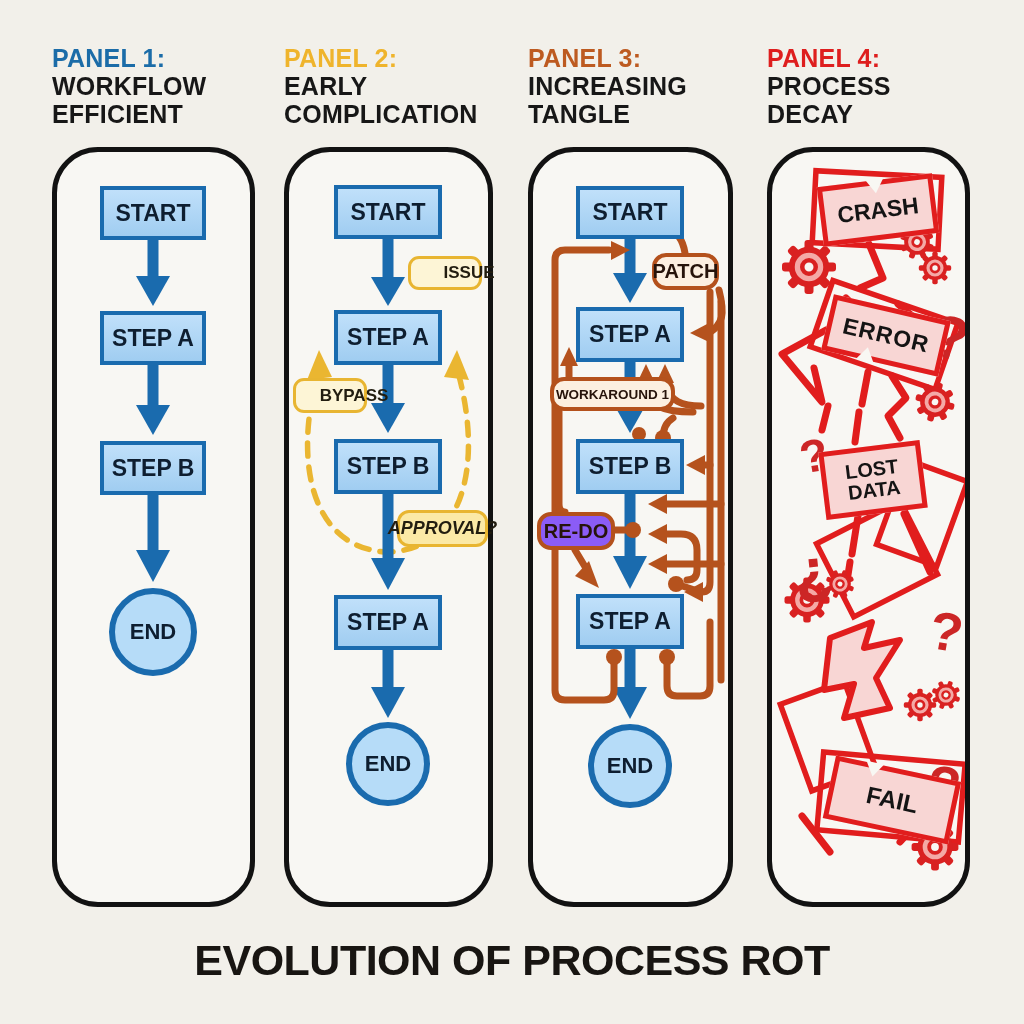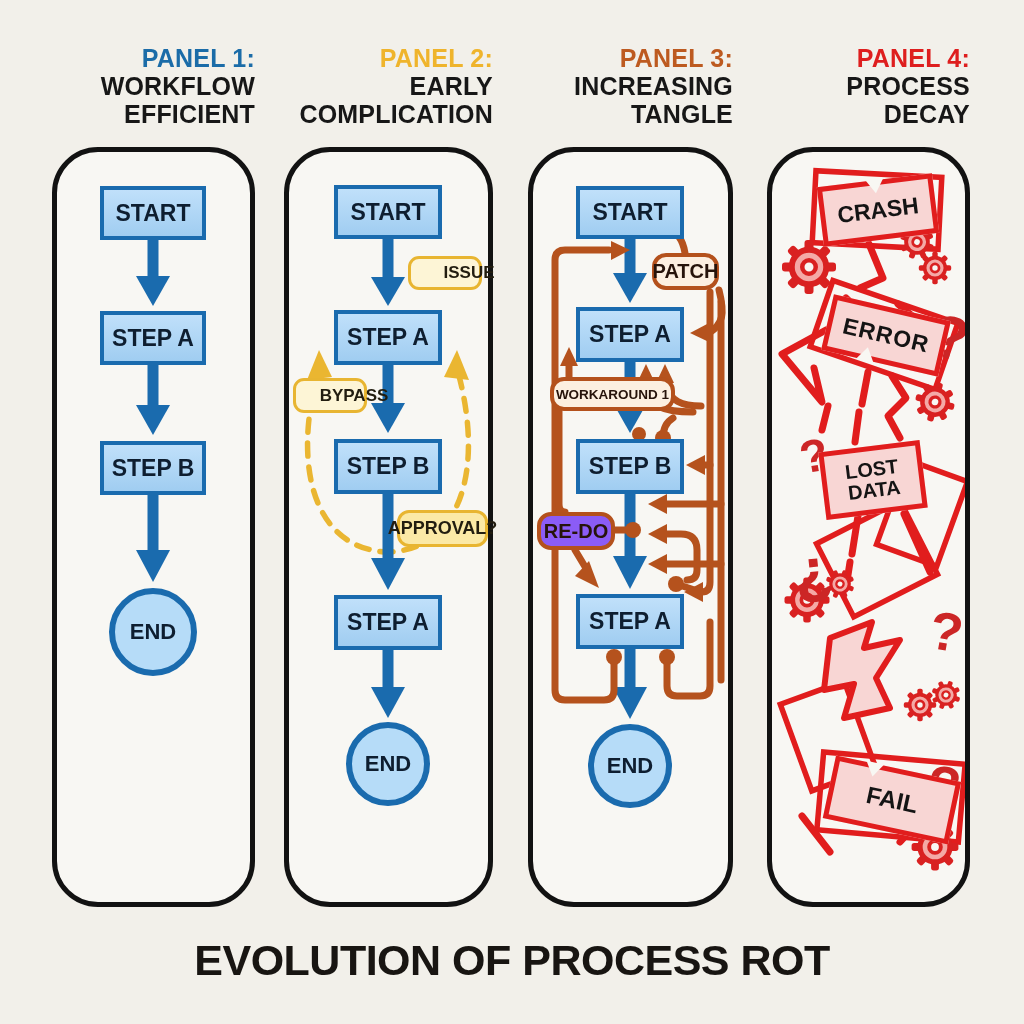--- a/index.html
+++ b/index.html
@@ -1,18 +1,18 @@
 <!DOCTYPE html>
 <html><head>
 <meta charset="utf-8">
 <style>
   html,body{margin:0;padding:0;}
   #stage{position:relative;width:1024px;height:1024px;background:#f2f0ea;overflow:hidden;
          font-family:"Liberation Sans",sans-serif;}
-  .panel-title{position:absolute;top:44px;text-align:right;font-weight:800;font-size:25px;
+  .panel-title{position:absolute;top:44px;text-align:left;font-weight:800;font-size:25px;
                line-height:1.12;color:#171717;letter-spacing:.2px;}
   .accent-1{color:#1b6ca8;} .accent-2{color:#efb42c;} .accent-3{color:#bd5a20;} .accent-4{color:#de1e1e;}
   .panel{position:absolute;top:147px;height:760px;border:5px solid #121212;border-radius:46px;
          background:#f8f7f3;box-sizing:border-box;}
   .layer{position:absolute;left:0;top:0;width:100%;height:100%;}
   .flow-box{position:absolute;background:linear-gradient(180deg,#c0e0fa,#a0cdf1);
             border:4px solid #1a6bae;border-radius:0;display:flex;align-items:center;
             justify-content:center;font-weight:700;font-size:23px;color:#0e1e30;box-sizing:border-box;}
   .end-circle{position:absolute;border-radius:50%;border:6px solid #1a6bae;background:#b6dcf8;
               display:flex;align-items:center;justify-content:center;font-weight:700;font-size:22px;
@@ -95,21 +95,21 @@
           <polygon points="82,535 116,535 99,566" stroke="none"></polygon>
       </g>
     </svg>
     <div class="flow-box" style="left:45px;top:33px;width:108px;height:54px;">START</div>
     <div class="flow-box" style="left:45px;top:158px;width:108px;height:55px;">STEP A</div>
     <div class="flow-box" style="left:45px;top:287px;width:108px;height:55px;">STEP B</div>
     <div class="flow-box" style="left:45px;top:443px;width:108px;height:55px;">STEP A</div>
     <div class="end-circle" style="left:57px;top:570px;width:84px;height:84px;">END</div>
     <div class="tag tag-yellow" style="left:119px;top:104px;width:74px;height:34px;">ISSUE</div>
     <div class="tag tag-yellow" style="left:4px;top:226px;width:74px;height:35px;">BYPASS</div>
-    <div class="tag tag-gold" style="left:108px;top:358px;width:91px;height:37px;">APPROVAL?</div>
+    <div class="tag tag-gold" style="left:108px;top:358px;width:91px;height:37px;font-style:italic;">APPROVAL?</div>
   </div>
 
   <div class="panel" style="left:528px;width:205px;">
     <svg class="layer" viewBox="0 0 195 750" preserveAspectRatio="none">
       <g fill="#1a6bae" stroke="#1a6bae">
         <line x1="97" y1="87" x2="97" y2="124" stroke-width="11"></line>
           <polygon points="80,121 114,121 97,151" stroke="none"></polygon>
         <line x1="97" y1="210" x2="97" y2="254" stroke-width="11"></line>
           <polygon points="80,251 114,251 97,281" stroke="none"></polygon>
         <line x1="97" y1="342" x2="97" y2="407" stroke-width="11"></line>

